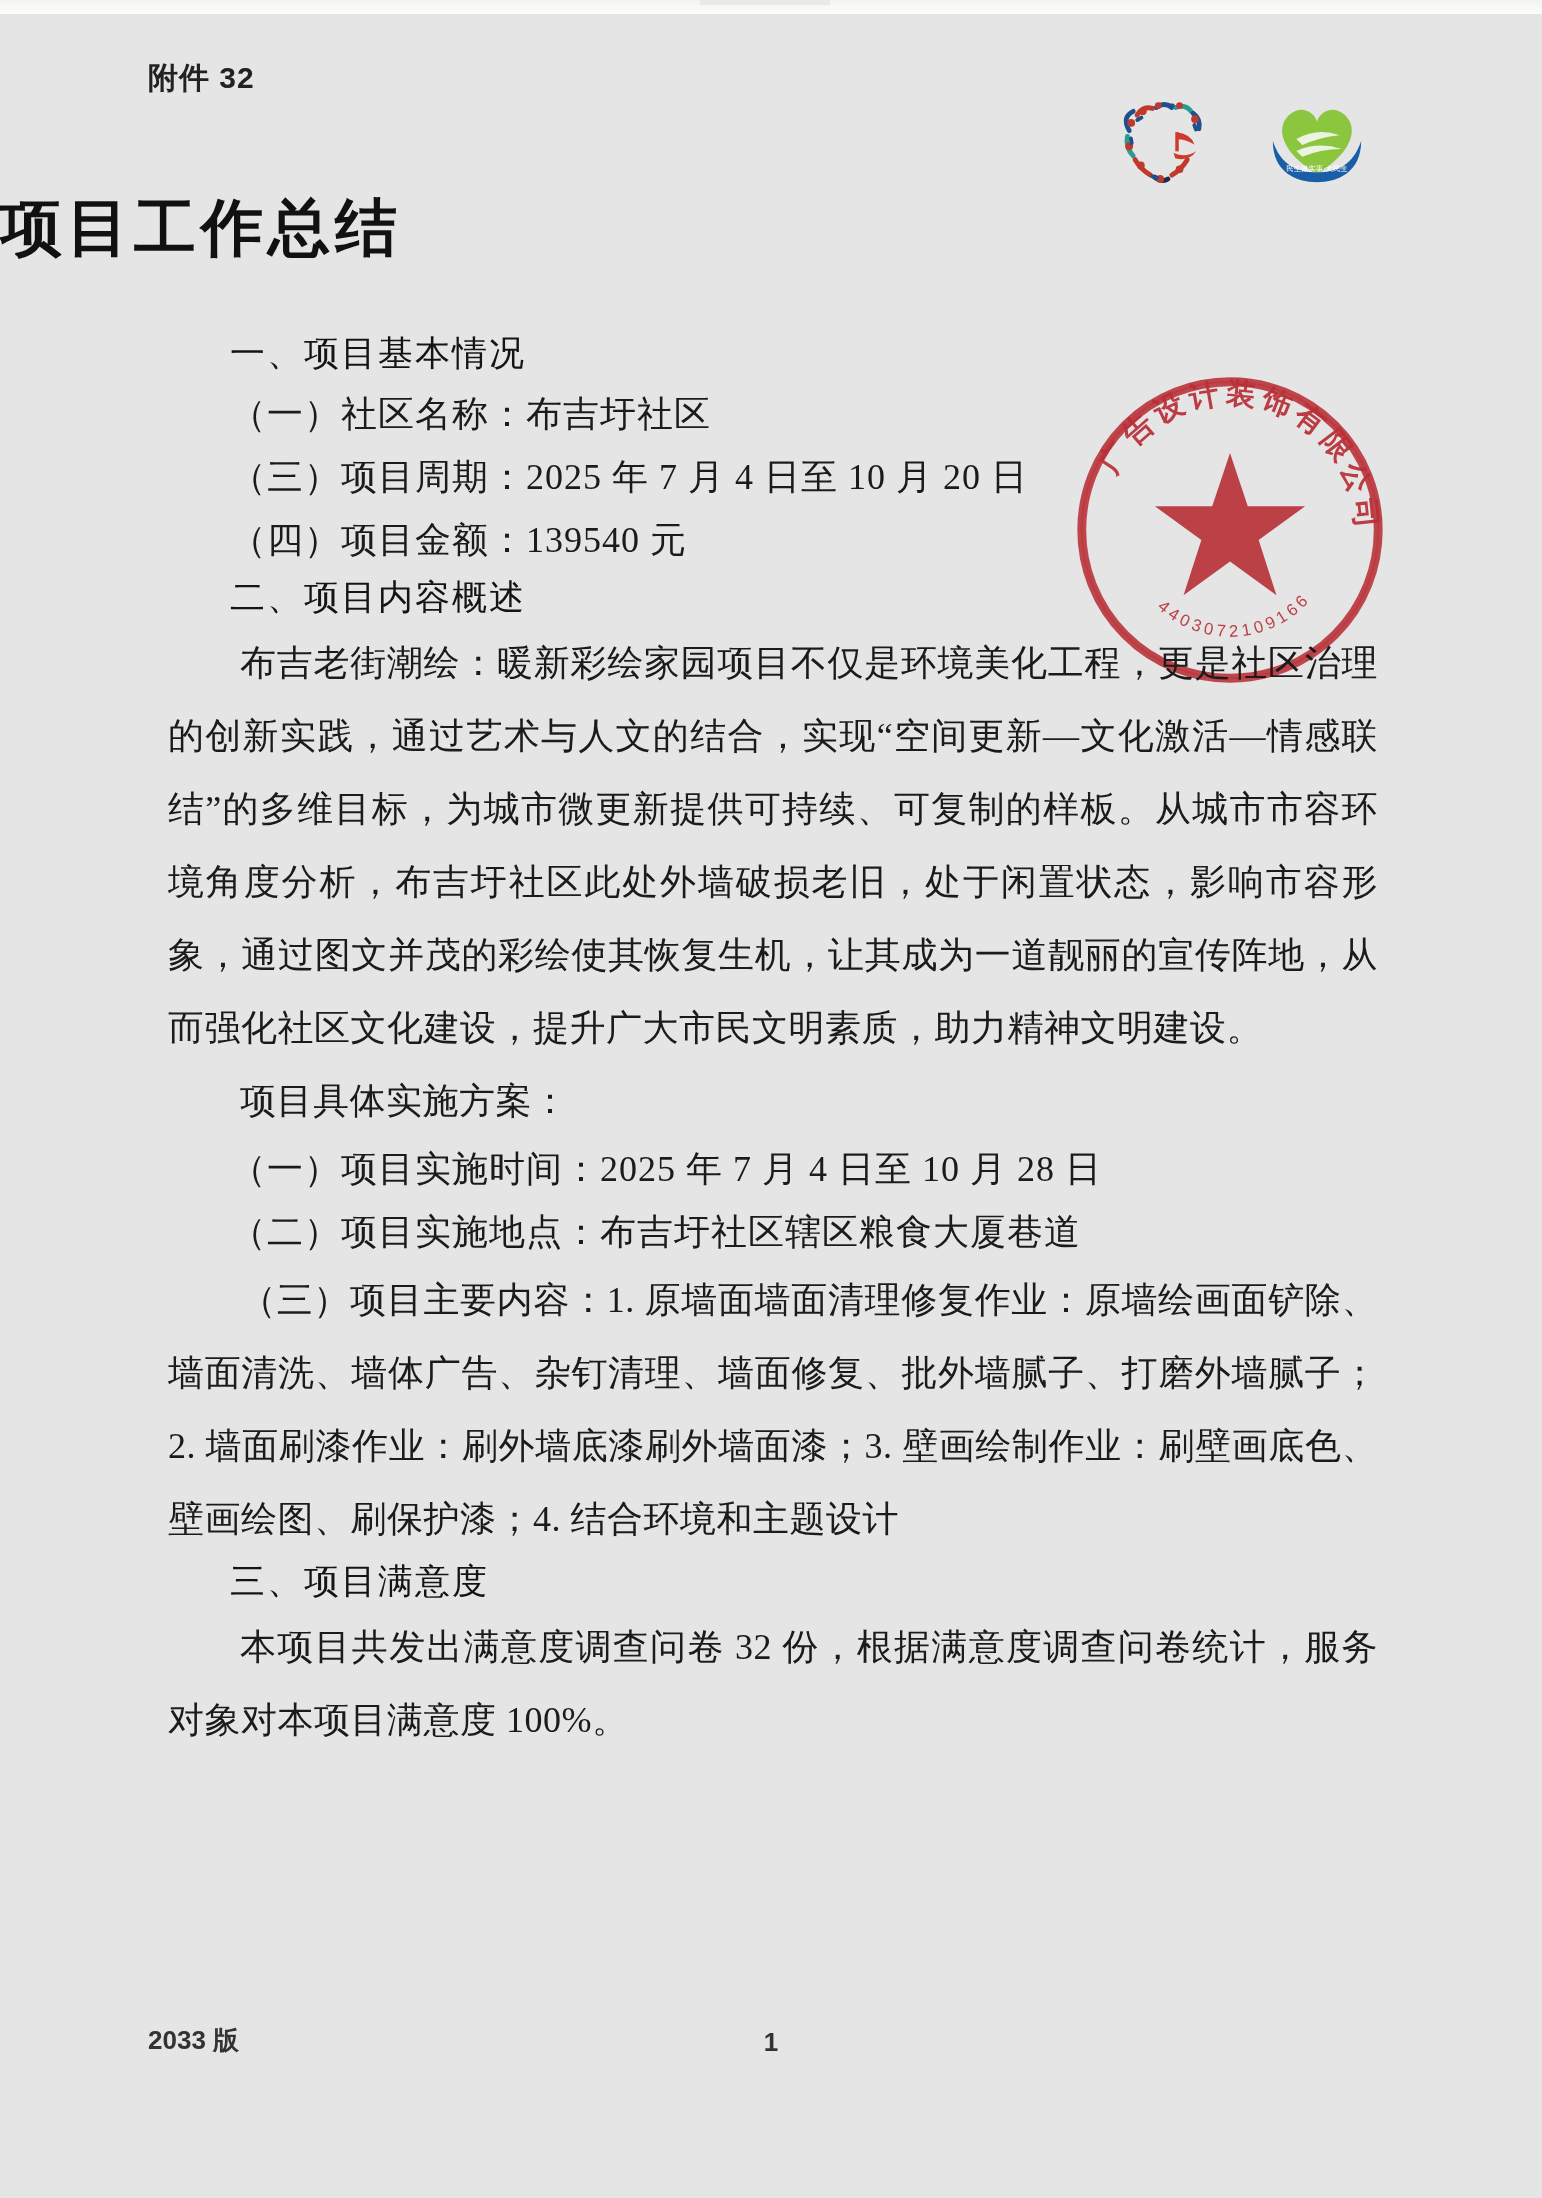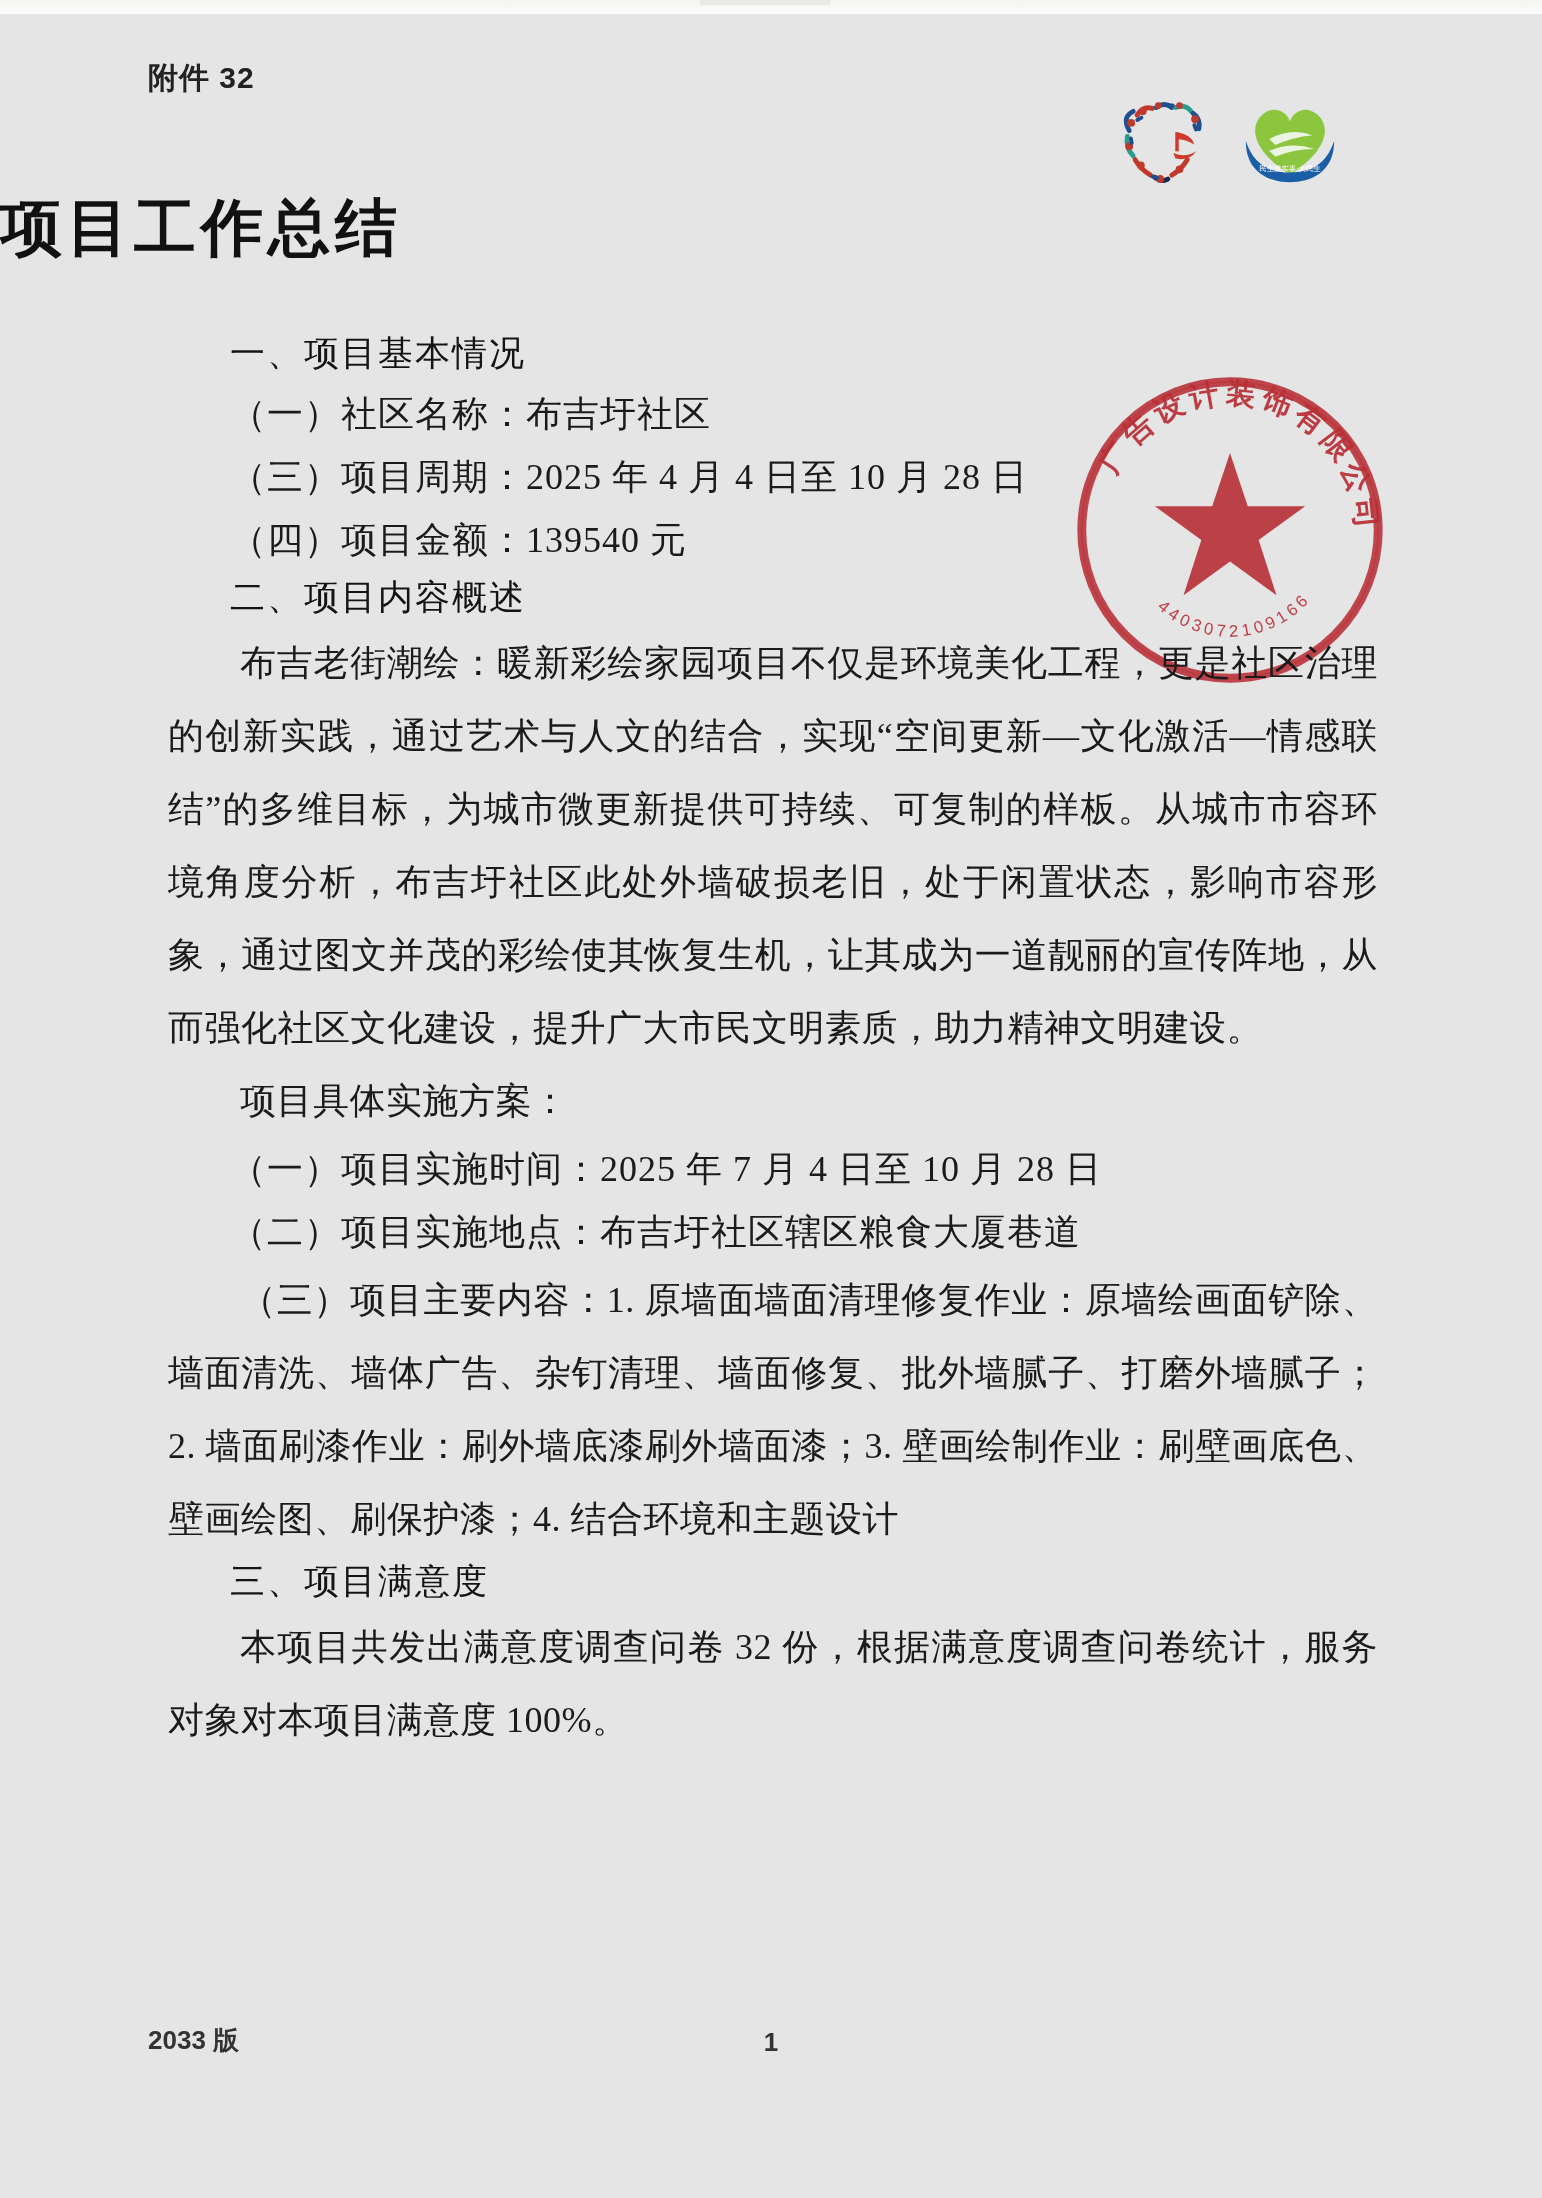--- a/index.html
+++ b/index.html
@@ -51,21 +51,21 @@
   }
 
   .logos {
     position: absolute;
     top: 88px;
     left: 1108px;
     width: 270px;
     height: 96px;
     display: flex;
     align-items: flex-end;
-    gap: 12px;
+    gap: 39px;
   }
   .logo-party {
     position: relative;
     width: 116px;
     height: 92px;
     flex: none;
   }
   .logo-heart-ring {
     position: absolute;
     inset: 0;
@@ -248,21 +248,21 @@
         <textPath href="#arcBottom" startOffset="26%">4403072109166</textPath>
       </text>
     </svg>
   </div>
 
   <div class="body-area">
 
     <h2 class="h2">一、项目基本情况</h2>
 
     <p class="line">（一）社区名称：布吉圩社区</p>
-    <p class="line">（三）项目周期：2025 年 4 月 4 日至 10 月 28 日</p>
+    <p class="line">（三）项目周期：2025 年 7 月 4 日至 10 月 20 日</p>
     <p class="line">（四）项目金额：139540 元</p>
 
     <h2 class="h2 tight">二、项目内容概述</h2>
 
     <p class="para">布吉老街潮绘：暖新彩绘家园项目不仅是环境美化工程，更是社区治理的创新实践，通过艺术与人文的结合，实现“空间更新—文化激活—情感联结”的多维目标，为城市微更新提供可持续、可复制的样板。从城市市容环境角度分析，布吉圩社区此处外墙破损老旧，处于闲置状态，影响市容形象，通过图文并茂的彩绘使其恢复生机，让其成为一道靓丽的宣传阵地，从而强化社区文化建设，提升广大市民文明素质，助力精神文明建设。</p>
 
     <p class="para">项目具体实施方案：</p>
 
     <p class="line">（一）项目实施时间：2025 年 7 月 4 日至 10 月 28 日</p>
     <p class="line">（二）项目实施地点：布吉圩社区辖区粮食大厦巷道</p>

